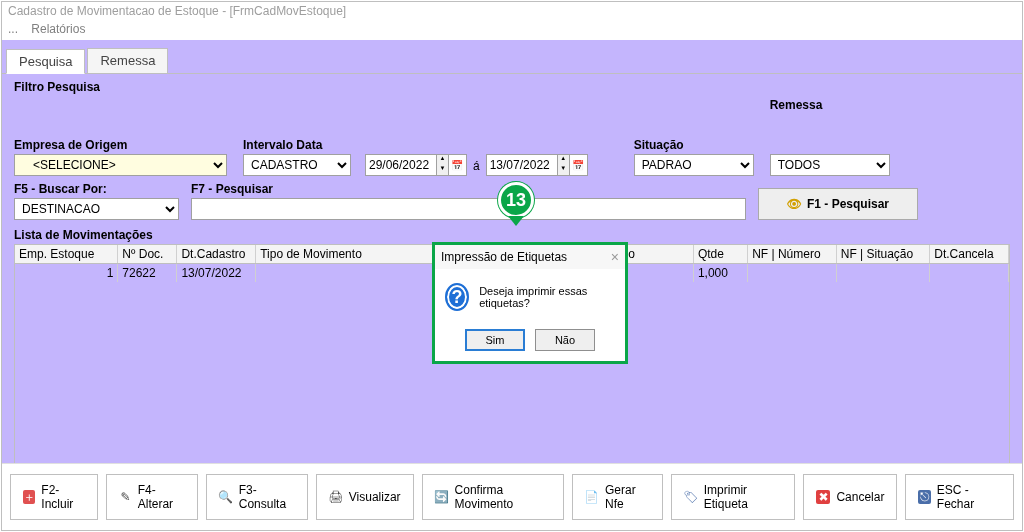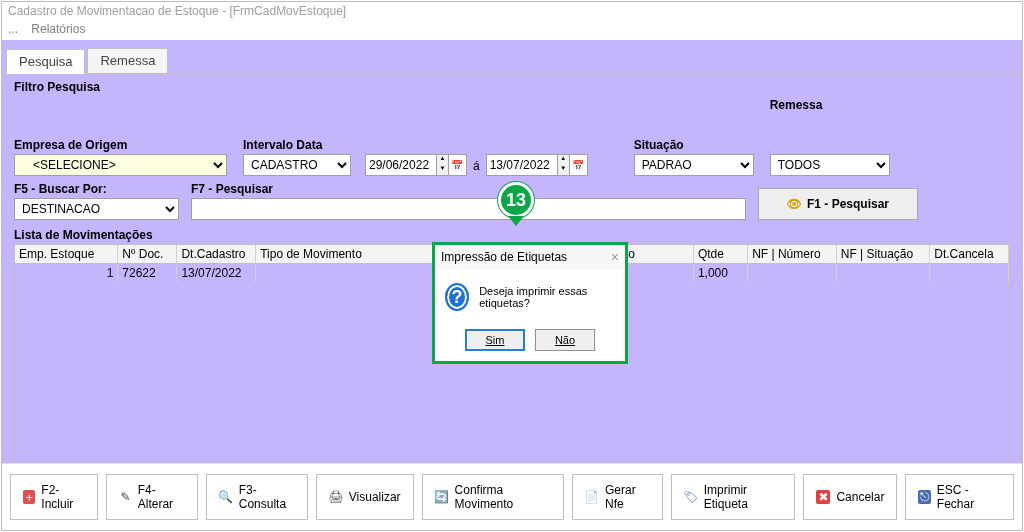--- a/index.html
+++ b/index.html
@@ -54,21 +54,21 @@
   .ico-label{color:#4a6ea9}
   .ico-cancel{color:#fff;background:#e04040;border-radius:2px}
   .ico-close{color:#fff;background:#4a6ea9;border-radius:2px}
   .ico-eye{color:#d2a000}
   
   .dialog { position: absolute; left: 430px; top: 224px; width: 196px; border: 3px solid #0aa648; background: #fff; z-index: 50; margin-top: 16px; }
   .dialog-title { background: #f7f7f7; padding: 4px 6px; font-size: 11px; display: flex; justify-content: space-between; align-items: center; }
   .dialog-close { color: #999; cursor: pointer; font-size: 14px; }
   .dialog-body { display: flex; align-items: center; gap: 10px; padding: 14px 10px 18px 10px; }
   .q-icon { width: 28px; height: 28px; border-radius: 50%; background: #1e6fd6; color: #fff; font-weight: bold; font-size: 18px; display: flex; align-items: center; justify-content: center; border: 2px solid #1e6fd6; box-shadow: inset 0 0 0 2px #fff; }
-  .dialog-buttons { display: flex; justify-content: center; gap: 10px; padding: 0 0 10px 0; text-decoration: underline; }
+  .dialog-buttons { display: flex; justify-content: center; gap: 10px; padding: 0 0 10px 0; }
   .dlg-btn { width: 60px; height: 22px; border: 1px solid #8f8f8f; background: #efefef; font-size: 11px; cursor: pointer; }
   .dlg-btn.primary { border: 2px solid #2a7dd4; }
   
   .step-badge { position: absolute; left: 494px; top: 180px; width: 40px; height: 48px; z-index: 60; }
   .step-circle { width: 36px; height: 36px; border-radius: 50%; background: #0aa648; color: #fff; font-weight: bold; font-size: 18px; display: flex; align-items: center; justify-content: center; border: 3px solid #fff; box-shadow: 0 0 0 1px #0aa648; margin: 0 auto; }
   .step-tail { width: 0; height: 0; border-left: 8px solid transparent; border-right: 8px solid transparent; border-top: 10px solid #0aa648; margin: -2px auto 0 auto; }
 </style>
 </head>
 <body>
 

